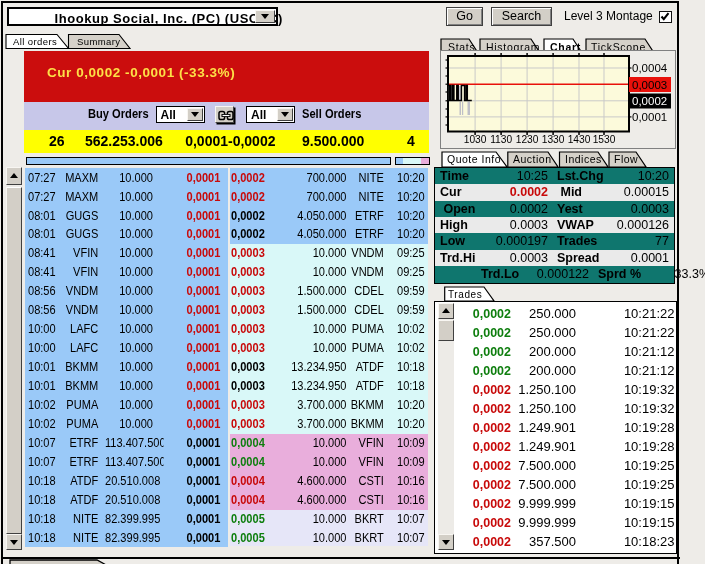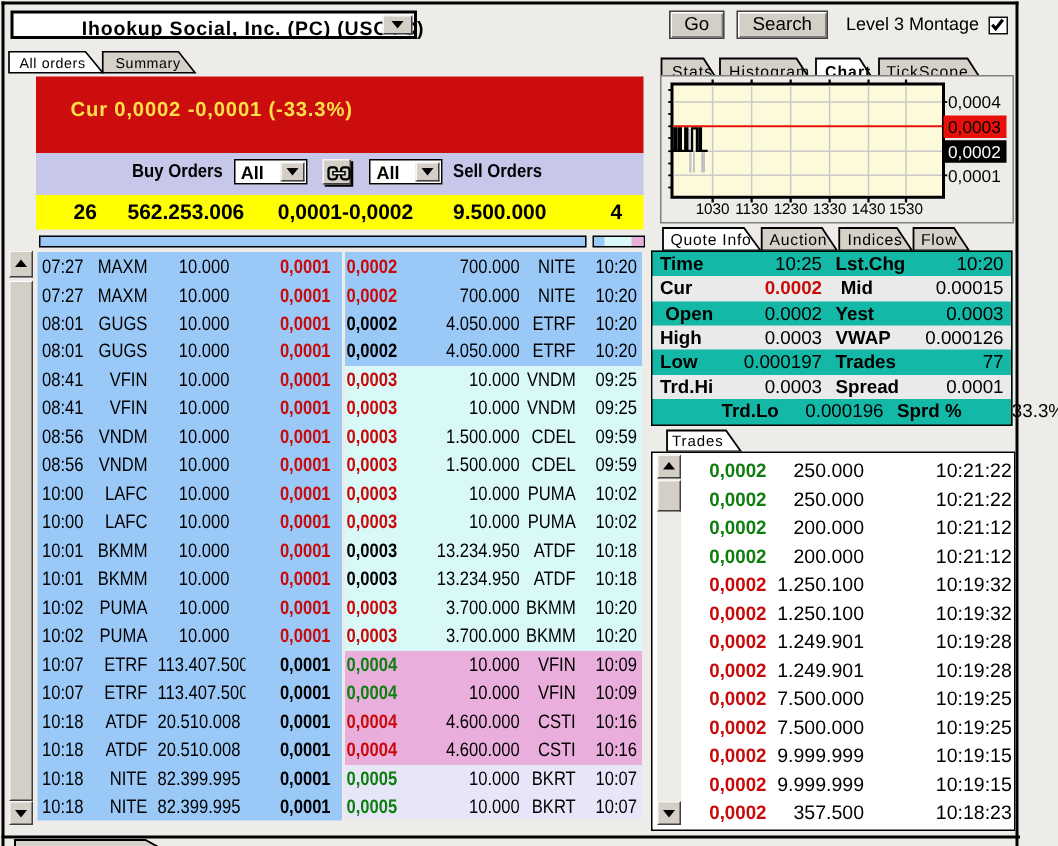--- a/index.html
+++ b/index.html
@@ -37,21 +37,21 @@
 .c6{left:269.5px;width:76.5px;text-align:right;transform-origin:100% 50%;}
 .c7{left:325.2px;width:58.8px;text-align:right;transform-origin:100% 50%;}
 .c8{left:397px;transform-origin:0 50%;}
 
 .sb{position:absolute;background:#EDEBE7;}
 .sbtn{position:absolute;left:0;width:100%;background:#D3CFC7;border-top:1.4px solid #F8F6F2;border-left:1.4px solid #F8F6F2;border-right:1.4px solid #404040;border-bottom:1.4px solid #404040;}
 .up{position:absolute;left:50%;top:50%;margin-left:-4px;margin-top:-3px;width:0;height:0;border-left:4px solid transparent;border-right:4px solid transparent;border-bottom:5px solid #000;}
 .dn{position:absolute;left:50%;top:50%;margin-left:-4px;margin-top:-2px;width:0;height:0;border-left:4px solid transparent;border-right:4px solid transparent;border-top:5px solid #000;}
 
 #cpanel{position:absolute;left:439.5px;top:49.5px;width:236px;height:99px;background:#EEECE8;border:1px solid #808080;}
-#qbox{position:absolute;left:434px;top:166.8px;width:240.5px;height:117.5px;background:#14b8a6;border:1.6px solid #000;font-size:12.5px;}
+#qbox{position:absolute;left:434px;top:166.8px;width:240.5px;height:117.5px;background:#0f766e;border:1.6px solid #000;font-size:12.5px;}
 .qrow{position:absolute;left:0;width:100%;height:16.4px;line-height:16.4px;}
 .qgray{background:#EAEAEA;}
 .ql1{position:absolute;left:5px;font-weight:bold;white-space:pre;}
 .qv1{position:absolute;left:31px;width:82px;text-align:right;}
 .ql2{position:absolute;left:122px;font-weight:bold;white-space:pre;}
 .qv2{position:absolute;left:152px;width:82px;text-align:right;}
 #tbox{position:absolute;left:434px;top:300.5px;width:242.5px;height:253px;background:#fff;border:1.6px solid #000;}
 .tr{position:absolute;left:0;width:705px;height:19.05px;line-height:19.05px;font-size:13px;}
 .tp{position:absolute;left:454px;width:57px;text-align:right;font-weight:bold;transform:scaleX(0.96);transform-origin:100% 50%;}
 .ts{position:absolute;left:496px;width:80px;text-align:right;}
@@ -437,21 +437,21 @@
         <span class="qv2">77</span>
       </div>
       <div class="qrow qgray" style="top:82.0px;">
         <span class="ql1">Trd.Hi</span>
         <span class="qv1">0.0003</span>
         <span class="ql2">Spread</span>
         <span class="qv2">0.0001</span>
       </div>
       <div class="qrow " style="top:98.4px;margin-left:41px;">
         <span class="ql1">Trd.Lo</span>
-        <span class="qv1">0.000196</span>
+        <span class="qv1">0.000122</span>
         <span class="ql2">Sprd %</span>
         <span class="qv2">33.3%</span>
       </div>
     </div>
 <svg style="left:436px;top:286px;" width="80" height="16">
       <polygon points="8.7,1 48,1 58,15 8.7,15" fill="#fff" stroke="#000" stroke-width="1.2"></polygon>
       <text x="12" y="11.5" font-size="10" letter-spacing="0.6">Trades</text>
     </svg>
 <div id="tbox"></div>
 <div class="tr" style="top:303.50px;">

